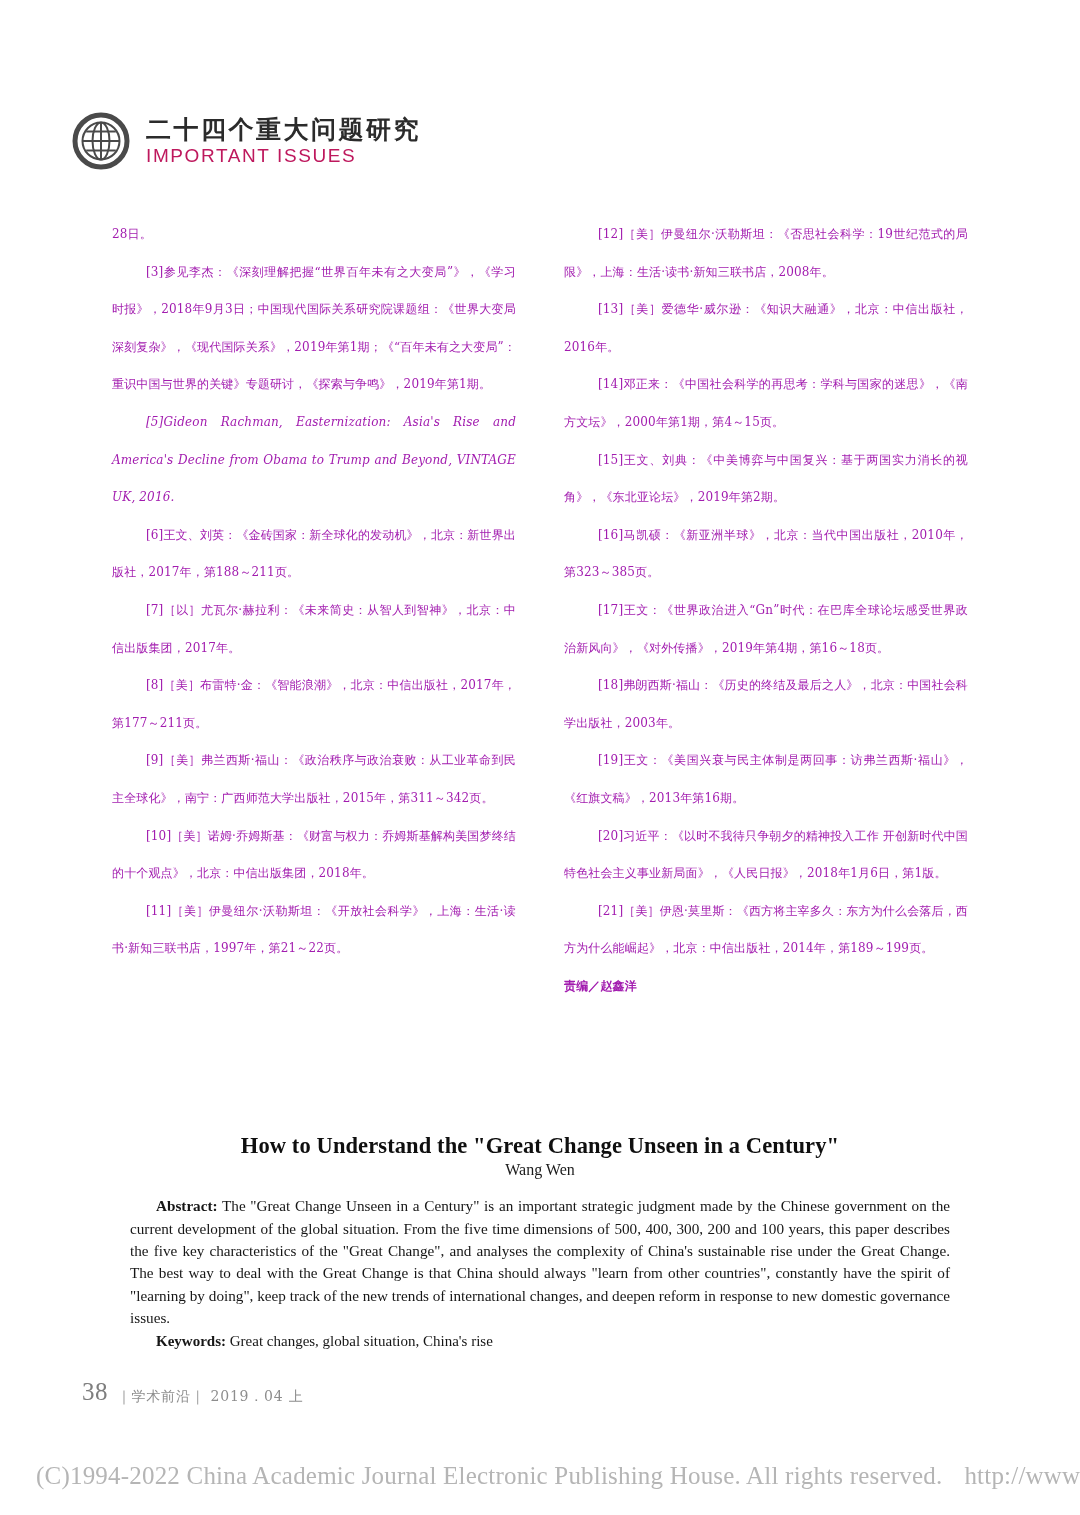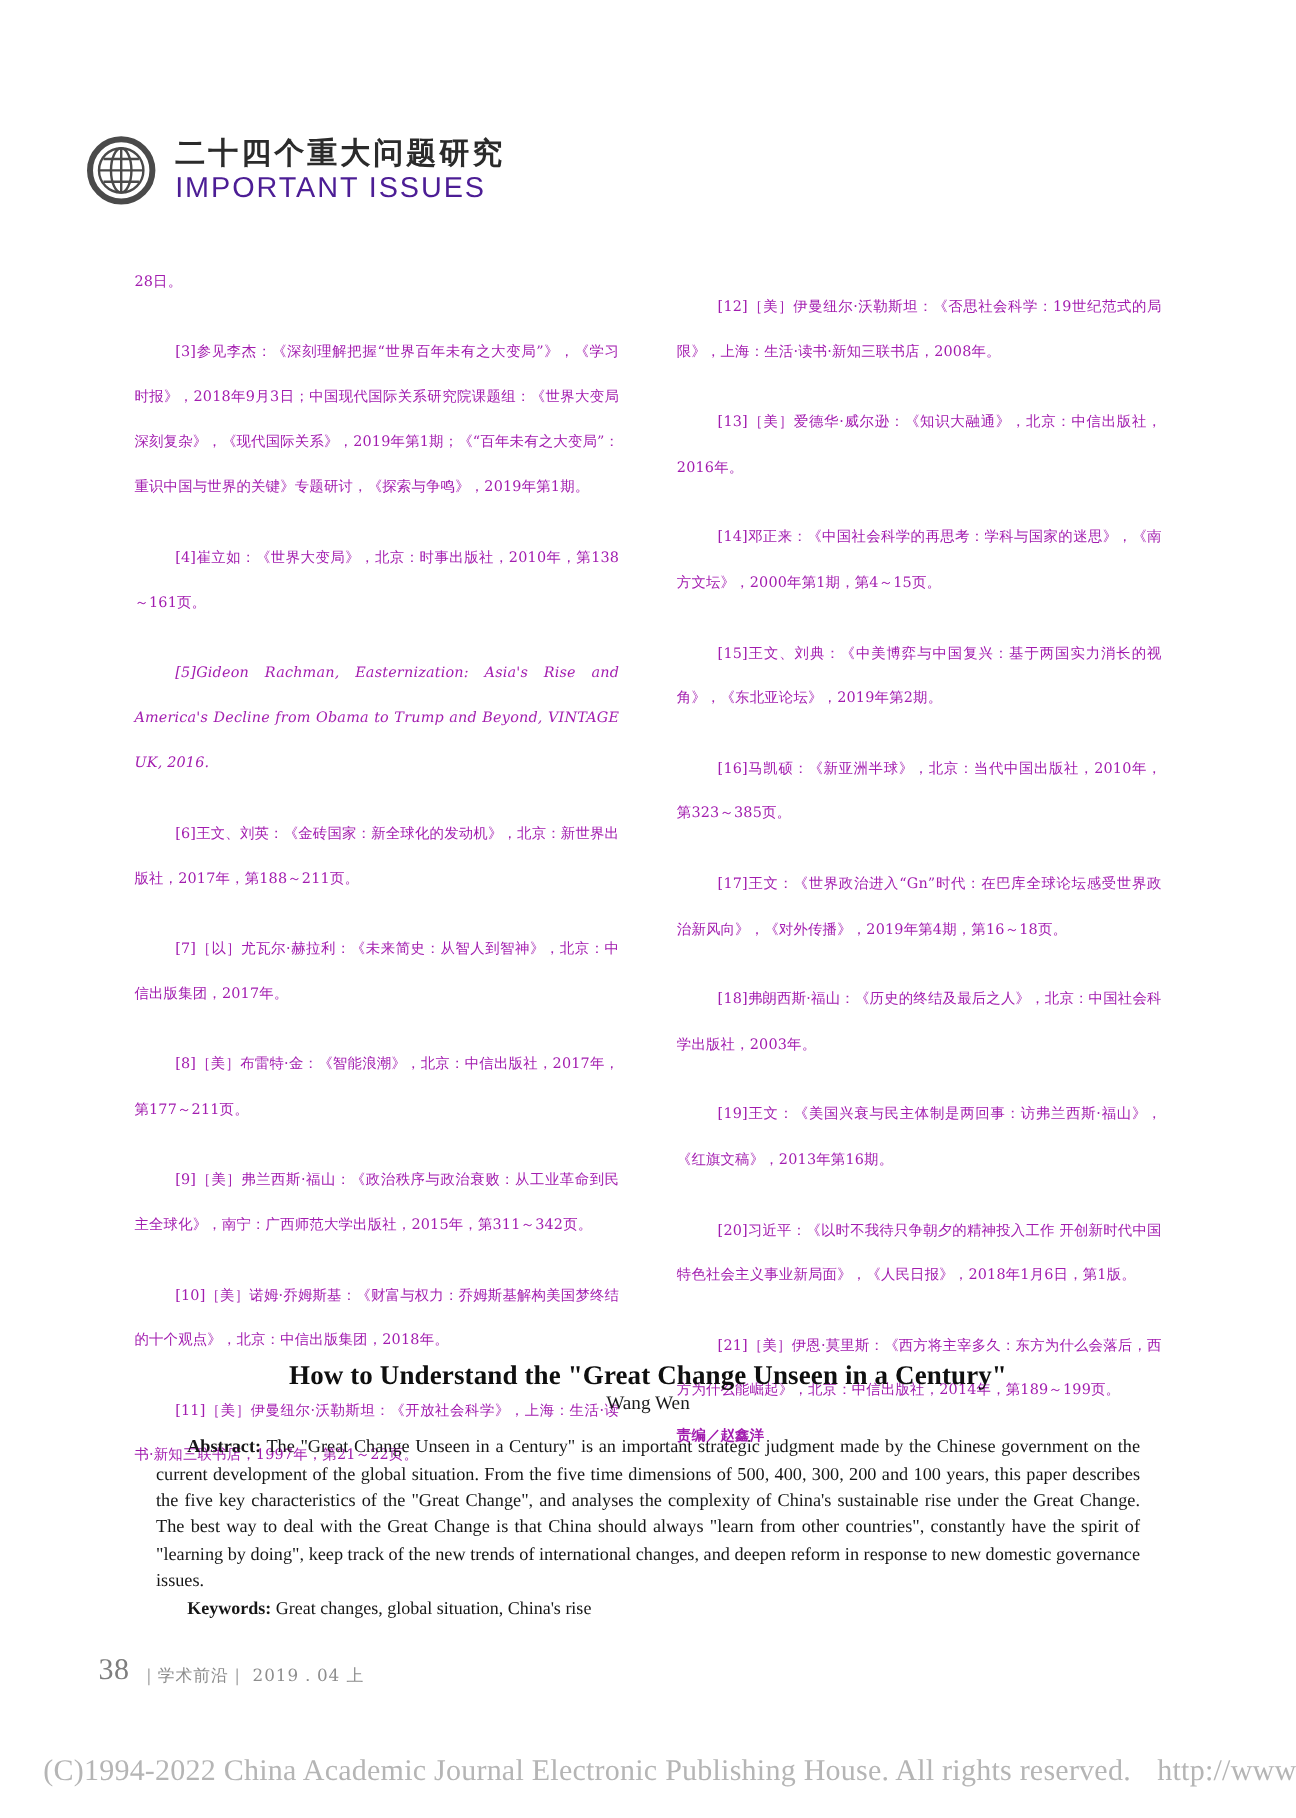--- a/index.html
+++ b/index.html
@@ -47,23 +47,23 @@
   .masthead-cn {
     font-family: "DejaVu Serif", "Liberation Serif", serif;
     font-size: 25px;
     font-weight: 700;
     letter-spacing: 2.5px;
     color: #2b2b2b;
     line-height: 1.12;
   }
   .masthead-en {
     font-family: "Liberation Sans", "DejaVu Sans", sans-serif;
-    font-size: 24px;
+    font-size: 19px;
     letter-spacing: 1.6px;
-    color: #4c1d95;
+    color: #be185d;
     line-height: 1.18;
     margin-top: 1px;
   }
 
   
   .refs {
     position: absolute;
     left: 112px;
     top: 216px;
     width: 856px;
@@ -79,21 +79,20 @@
     font-size: 12px;
     line-height: 37.6px;
     text-align: justify;
     text-align-last: left;
     letter-spacing: 0.15px;
     color: #a21caf;
     word-break: break-word;
   }
   .refcol p.indent {
     text-indent: 34px;
-    margin-top: 21px;
   }
   .refcol p.ital {
     font-style: italic;
   }
 
   .editor-line {
     margin: 0;
     margin-top: 6px;
     text-align: right;
     font-family: "DejaVu Serif", "Liberation Serif", serif;
@@ -210,21 +209,20 @@
       <div class="masthead-cn">二十四个重大问题研究</div>
       <div class="masthead-en">IMPORTANT ISSUES</div>
     </div>
   </div>
 
   <div class="refs">
 
     <div class="refcol">
       <p>28日。</p>
       <p class="indent">[3]参见李杰：《深刻理解把握“世界百年未有之大变局”》，《学习时报》，2018年9月3日；中国现代国际关系研究院课题组：《世界大变局深刻复杂》，《现代国际关系》，2019年第1期；《“百年未有之大变局”：重识中国与世界的关键》专题研讨，《探索与争鸣》，2019年第1期。</p>
-      <p class="indent">[4]崔立如：《世界大变局》，北京：时事出版社，2010年，第138～161页。</p>
       <p class="indent ital">[5]Gideon Rachman, Easternization: Asia's Rise and America's Decline from Obama to Trump and Beyond, VINTAGE UK, 2016.</p>
       <p class="indent">[6]王文、刘英：《金砖国家：新全球化的发动机》，北京：新世界出版社，2017年，第188～211页。</p>
       <p class="indent">[7]［以］尤瓦尔·赫拉利：《未来简史：从智人到智神》，北京：中信出版集团，2017年。</p>
       <p class="indent">[8]［美］布雷特·金：《智能浪潮》，北京：中信出版社，2017年，第177～211页。</p>
       <p class="indent">[9]［美］弗兰西斯·福山：《政治秩序与政治衰败：从工业革命到民主全球化》，南宁：广西师范大学出版社，2015年，第311～342页。</p>
       <p class="indent">[10]［美］诺姆·乔姆斯基：《财富与权力：乔姆斯基解构美国梦终结的十个观点》，北京：中信出版集团，2018年。</p>
       <p class="indent">[11]［美］伊曼纽尔·沃勒斯坦：《开放社会科学》，上海：生活·读书·新知三联书店，1997年，第21～22页。</p>
     </div>
 
     <div class="refcol">

